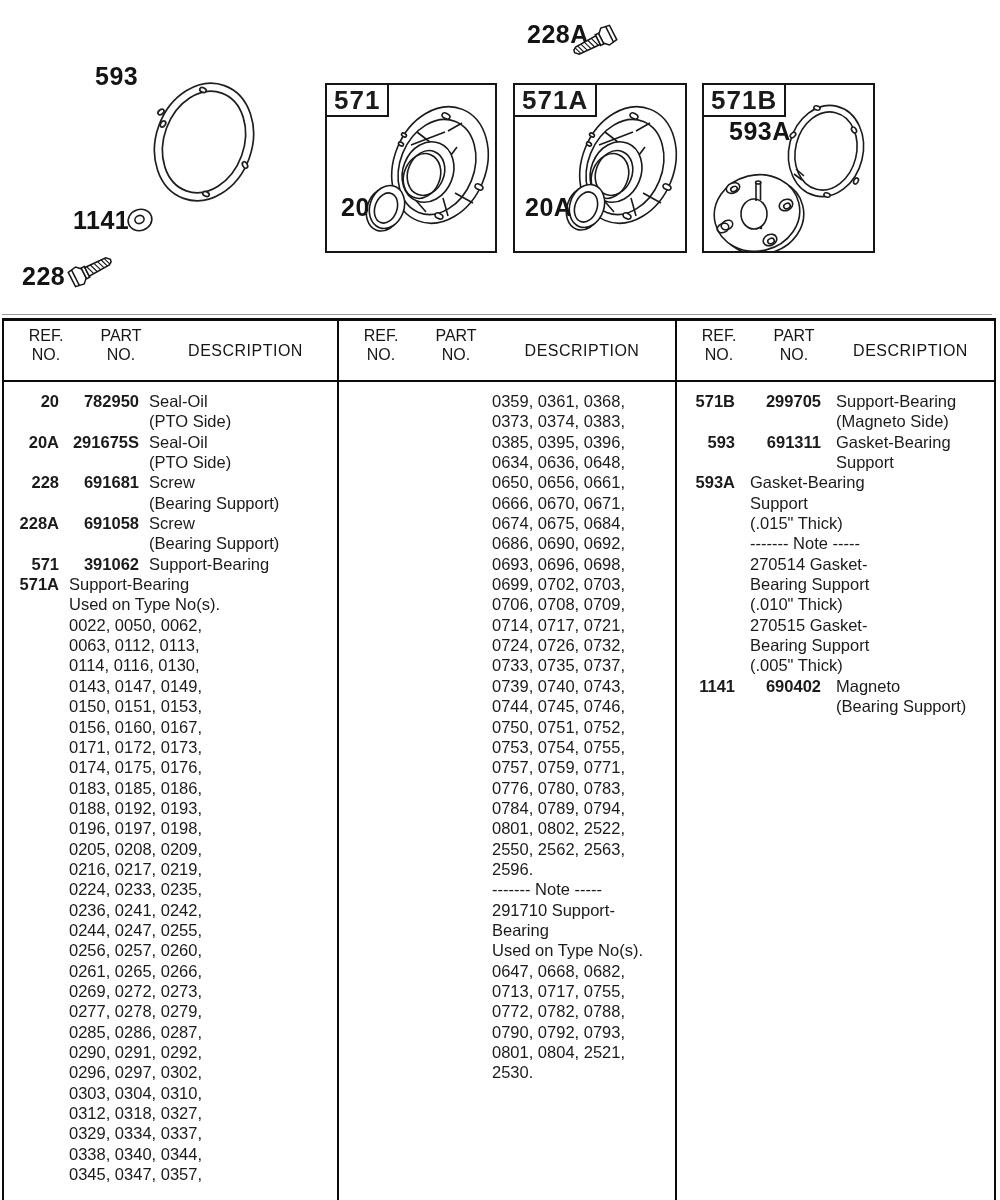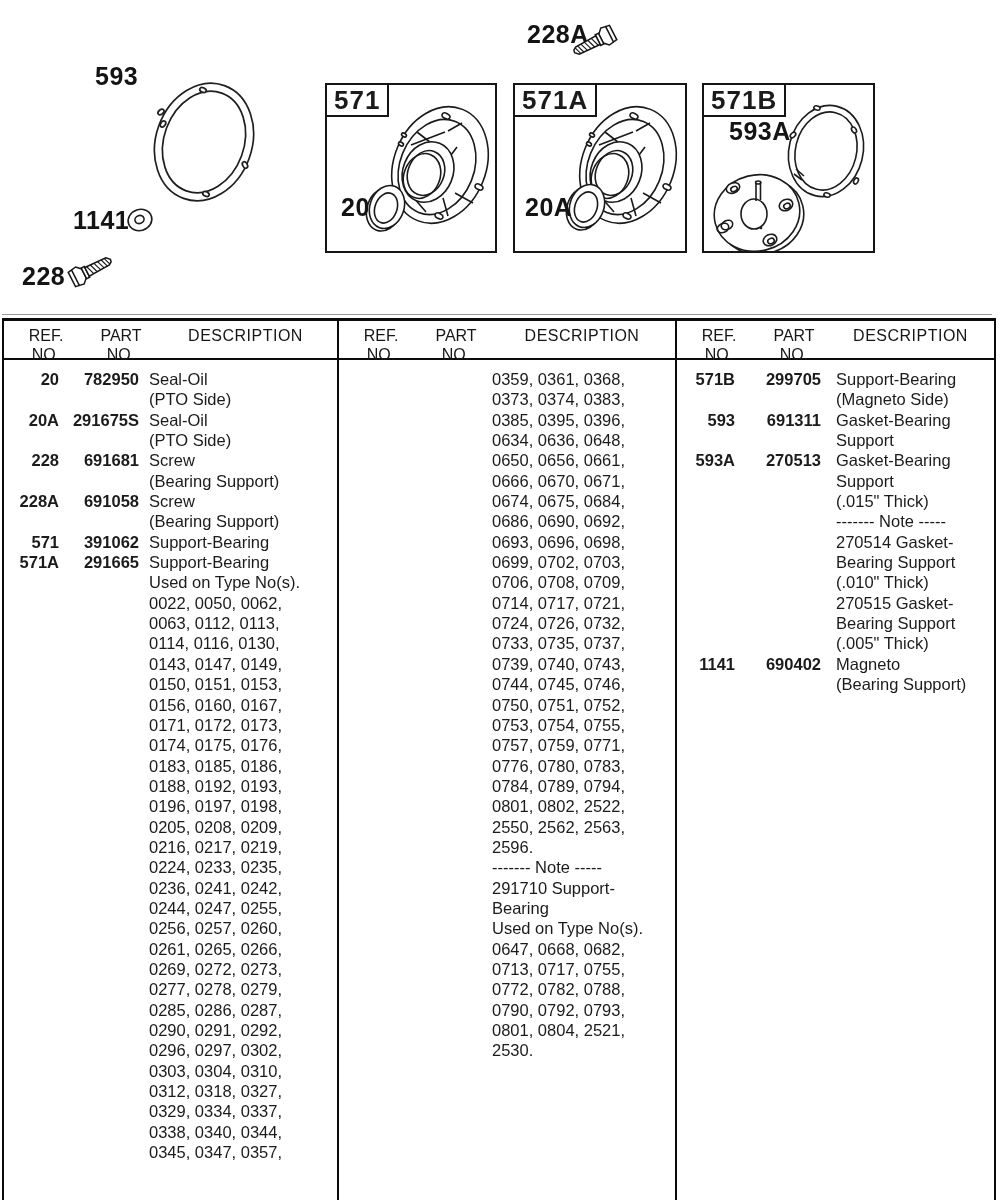--- a/index.html
+++ b/index.html
@@ -18,21 +18,21 @@
 
   
   .topline{position:absolute;left:2px;top:314px;width:990px;height:1px;background:#9a9a9a;}
   .ptable{position:absolute;left:2px;top:318px;width:990px;height:879px;
           border:2px solid #0b0b0b;border-top:3px solid #0b0b0b;border-bottom:3px solid #0b0b0b;
           display:flex;background:#fff;box-sizing:content-box;}
   .tcol{box-sizing:border-box;}
   .col1{width:333px;}
   .col2{width:338px;border-left:2px solid #0b0b0b;}
   .col3{flex:1;border-left:2px solid #0b0b0b;}
-  .thead{display:grid;grid-template-columns:84px 66px 1fr;height:39px;box-sizing:border-box;
+  .thead{display:grid;grid-template-columns:84px 66px 1fr;height:61px;box-sizing:border-box;
          border-bottom:2px solid #0b0b0b;padding-top:5px;font-size:16px;color:#161616;}
   .h-ref,.h-part{text-align:center;line-height:19px;}
   .h-desc{align-self:end;text-align:center;line-height:19px;padding-bottom:20px;letter-spacing:0.5px;}
   .tbody{padding-top:9px;}
   .entry{display:grid;grid-template-columns:55px 80px 1fr;font-size:16.5px;line-height:20.35px;}
   .col3 .entry{grid-template-columns:58px 86px 1fr;}
   .ref,.part{text-align:right;font-weight:bold;white-space:nowrap;}
   .desc{padding-left:10px;}
   .col2 .desc{padding-left:18px;}
   .col3 .desc{padding-left:15px;}
@@ -212,21 +212,20 @@
           </div>
           <div class="entry">
             <span class="ref">571</span>
             <span class="part">391062</span>
             <div class="desc">
               <div class="dline">Support-Bearing</div>
             </div>
           </div>
           <div class="entry">
             <span class="ref">571A</span>
-            <span class="part">291665</span>
             <div class="desc">
               <div class="dline">Support-Bearing</div>
               <div class="dline">Used on Type No(s).</div>
               <div class="dline">0022, 0050, 0062,</div>
               <div class="dline">0063, 0112, 0113,</div>
               <div class="dline">0114, 0116, 0130,</div>
               <div class="dline">0143, 0147, 0149,</div>
               <div class="dline">0150, 0151, 0153,</div>
               <div class="dline">0156, 0160, 0167,</div>
               <div class="dline">0171, 0172, 0173,</div>
@@ -334,21 +333,20 @@
           <div class="entry">
             <span class="ref">593</span>
             <span class="part">691311</span>
             <div class="desc">
               <div class="dline">Gasket-Bearing</div>
               <div class="dline">Support</div>
             </div>
           </div>
           <div class="entry">
             <span class="ref">593A</span>
-            <span class="part">270513</span>
             <div class="desc">
               <div class="dline">Gasket-Bearing</div>
               <div class="dline">Support</div>
               <div class="dline">(.015" Thick)</div>
               <div class="dline note-rule">------- Note -----</div>
               <div class="dline"><b>270514</b> Gasket-</div>
               <div class="dline">Bearing Support</div>
               <div class="dline">(.010" Thick)</div>
               <div class="dline"><b>270515</b> Gasket-</div>
               <div class="dline">Bearing Support</div>

